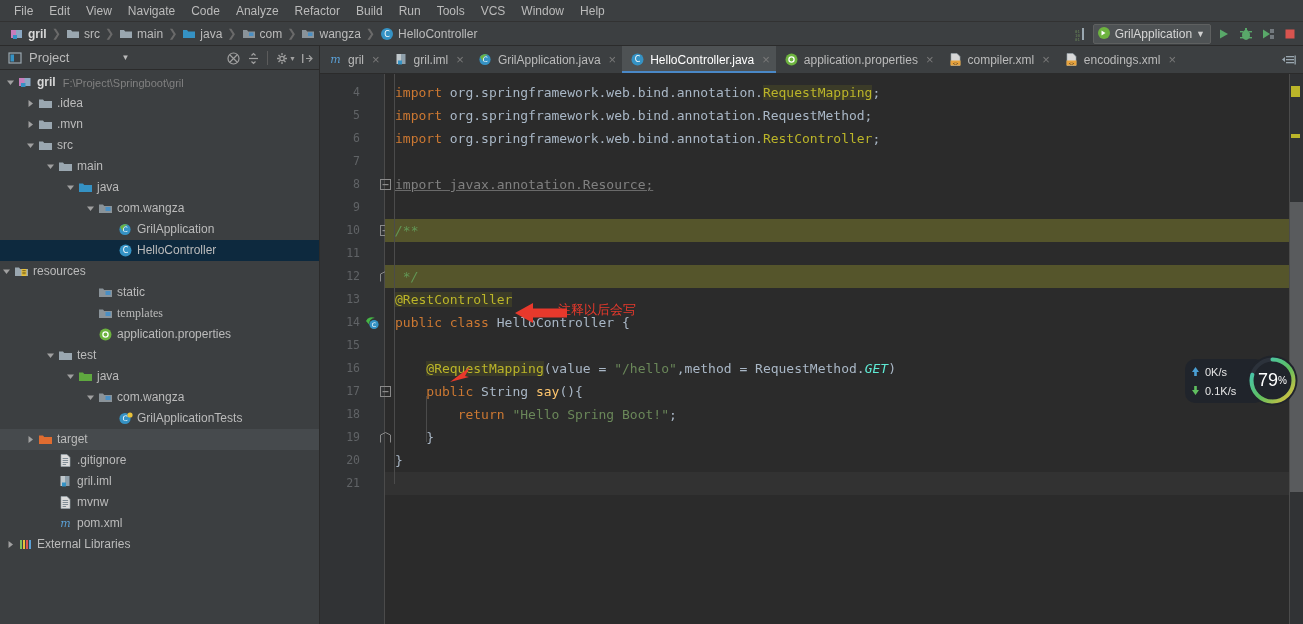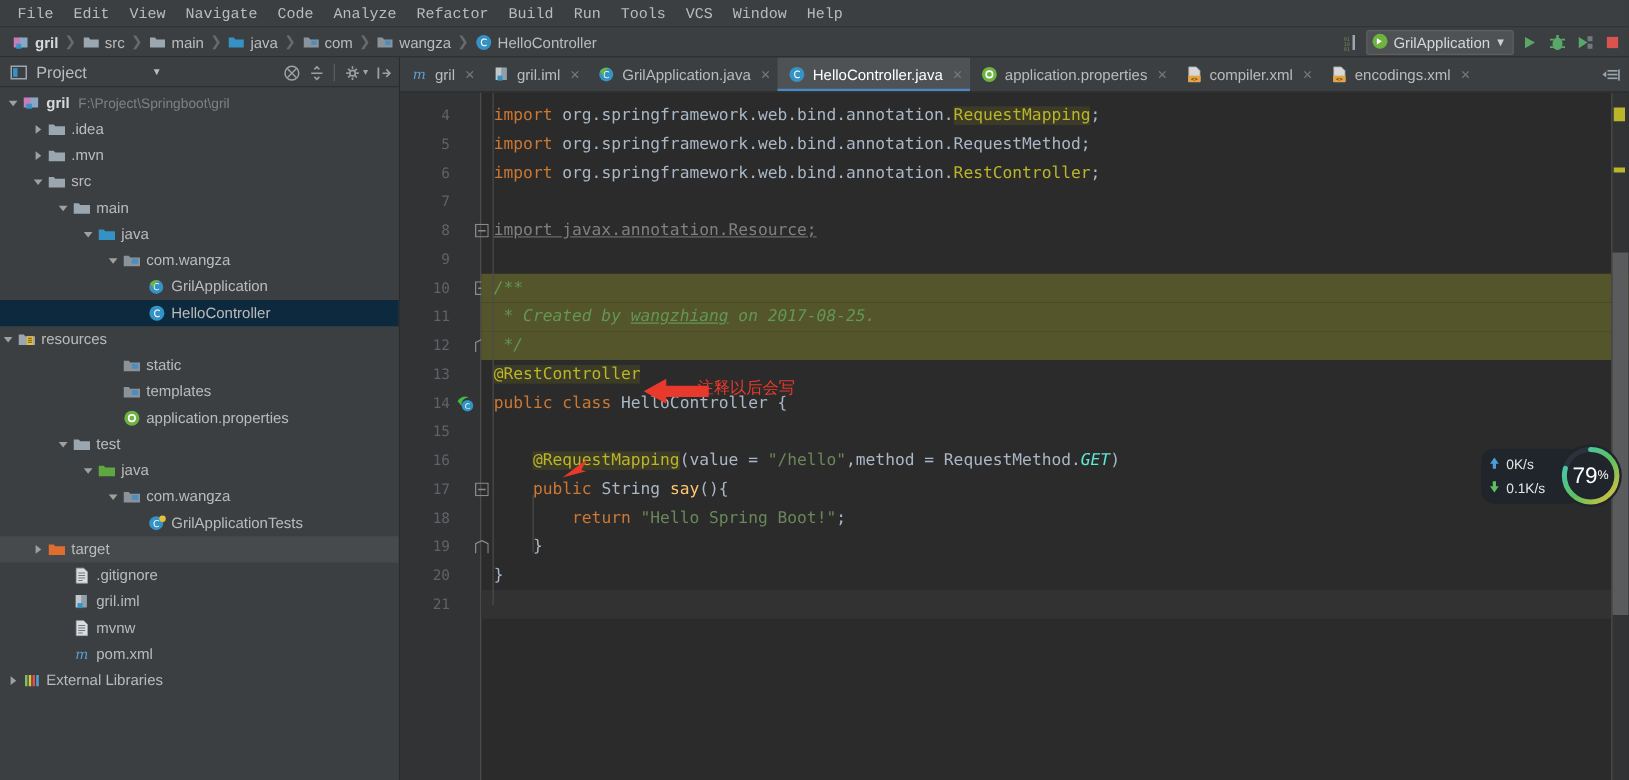--- a/index.html
+++ b/index.html
@@ -8,21 +8,21 @@
     background: #3c3f41;
     font-family: "Liberation Sans", sans-serif;
     overflow: hidden;
     -webkit-font-smoothing: antialiased;
   }
   .app { position: relative; width: 1303px; height: 624px; background: #3c3f41; }
 
   
   .menubar {
     height: 22px; background: #3c3f41; display: flex; align-items: center;
-    padding-left: 6px; gap: 0px; border-bottom: 1px solid #323232; font-family: Liberation Mono, monospace;
+    padding-left: 6px; gap: 0px; border-bottom: 1px solid #323232;
   }
   .menubar .mi {
     font-size: 12px; color: #bbbbbb; padding: 2px 8px; white-space: nowrap;
     line-height: 14px;
   }
 
   
   .navbar {
     height: 24px; background: #3c3f41; display: flex; align-items: center;
     padding-left: 6px; position: relative; border-bottom: 1px solid #2b2b2b;
@@ -503,21 +503,21 @@
         <div class="row" style="padding-left: 84px;">
           <span class="arrow"></span>
           <span class="ricon">
             <svg width="15" height="15" viewBox="0 0 15 15">
               <path d="M1 3.5h4l1.2 1.5H14V12H1z" fill="#8a9399"></path>
               <rect x="7.5" y="6" width="5" height="4" fill="#4a8fc4"></rect>
             </svg>
           </span>
           <span class="rlabel">static</span>
         </div>
-        <div class="row" style="padding-left: 84px;">
+        <div class="row" style="padding-left: 84px; font-family: Liberation Serif, serif;">
           <span class="arrow"></span>
           <span class="ricon">
             <svg width="15" height="15" viewBox="0 0 15 15">
               <path d="M1 3.5h4l1.2 1.5H14V12H1z" fill="#8a9399"></path>
               <rect x="7.5" y="6" width="5" height="4" fill="#4a8fc4"></rect>
             </svg>
           </span>
           <span class="rlabel">templates</span>
         </div>
         <div class="row" style="padding-left: 84px;">
@@ -801,21 +801,20 @@
         <div class="lineno" style="top: 398px;">21</div>
       </div>
     <div class="codearea" id="codearea">
         <div class="cline" style="top: 7px;"><span class="kw">import</span><span class="ident"> org.springframework.web.bind.annotation.</span><span class="annhl">RequestMapping</span><span class="ident">;</span></div>
         <div class="cline" style="top: 30px;"><span class="kw">import</span><span class="ident"> org.springframework.web.bind.annotation.RequestMethod;</span></div>
         <div class="cline" style="top: 53px;"><span class="kw">import</span><span class="ident"> org.springframework.web.bind.annotation.</span><span class="ann">RestController</span><span class="ident">;</span></div>
         <div class="cline" style="top: 76px;"></div>
         <div class="cline" style="top: 99px;"><span class="greyu">import javax.annotation.Resource;</span></div>
         <div class="cline" style="top: 122px;"></div>
         <div class="cline doc" style="top: 145px;"><span class="cmt2">/**</span></div>
-        <div class="cline doc" style="top: 168px;"><span class="cmt2"> * Created by </span><span class="cmtlink">wangzhiang</span><span class="cmt2"> on 2017-08-25.</span></div>
         <div class="cline doc" style="top: 191px;"><span class="cmt2"> */</span></div>
         <div class="cline" style="top: 214px;"><span class="annhl">@RestController</span></div>
         <div class="cline" style="top: 237px;"><span class="kw">public</span><span class="ident"> </span><span class="kw">class</span><span class="cls"> HelloController {</span></div>
         <div class="cline" style="top: 260px;"></div>
         <div class="cline" style="top: 283px;"><span class="ident">    </span><span class="annhl">@RequestMapping</span><span class="ident">(value = </span><span class="str">"/hello"</span><span class="ident">,method = RequestMethod.</span><span class="stat">GET</span><span class="ident">)</span></div>
         <div class="cline" style="top: 306px;"><span class="ident">    </span><span class="kw">public</span><span class="cls"> String </span><span class="fn">say</span><span class="ident">(){</span></div>
         <div class="cline" style="top: 329px;"><span class="ident">        </span><span class="kw">return</span><span class="ident"> </span><span class="str">"Hello Spring Boot!"</span><span class="ident">;</span></div>
         <div class="cline" style="top: 352px;"><span class="ident">    }</span></div>
         <div class="cline" style="top: 375px;"><span class="ident">}</span></div>
         <div class="cline cur" style="top: 398px;"></div>

